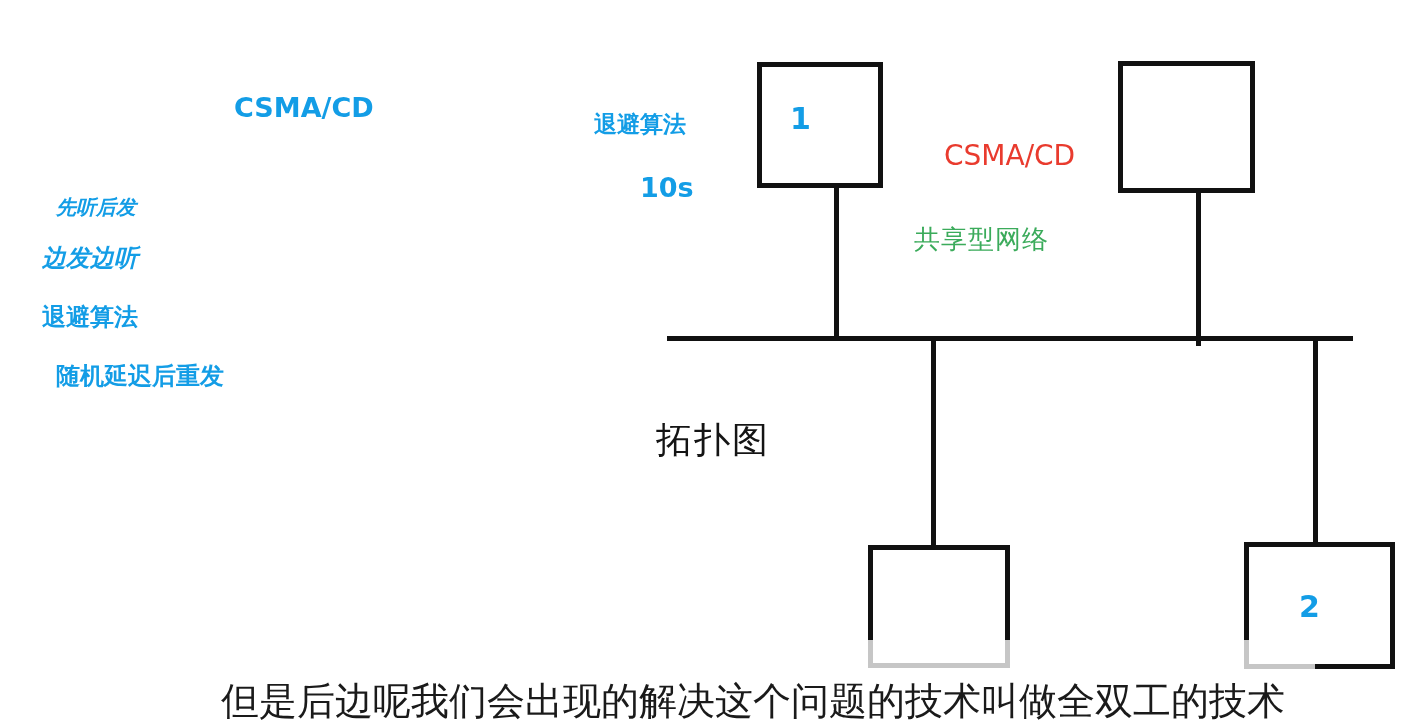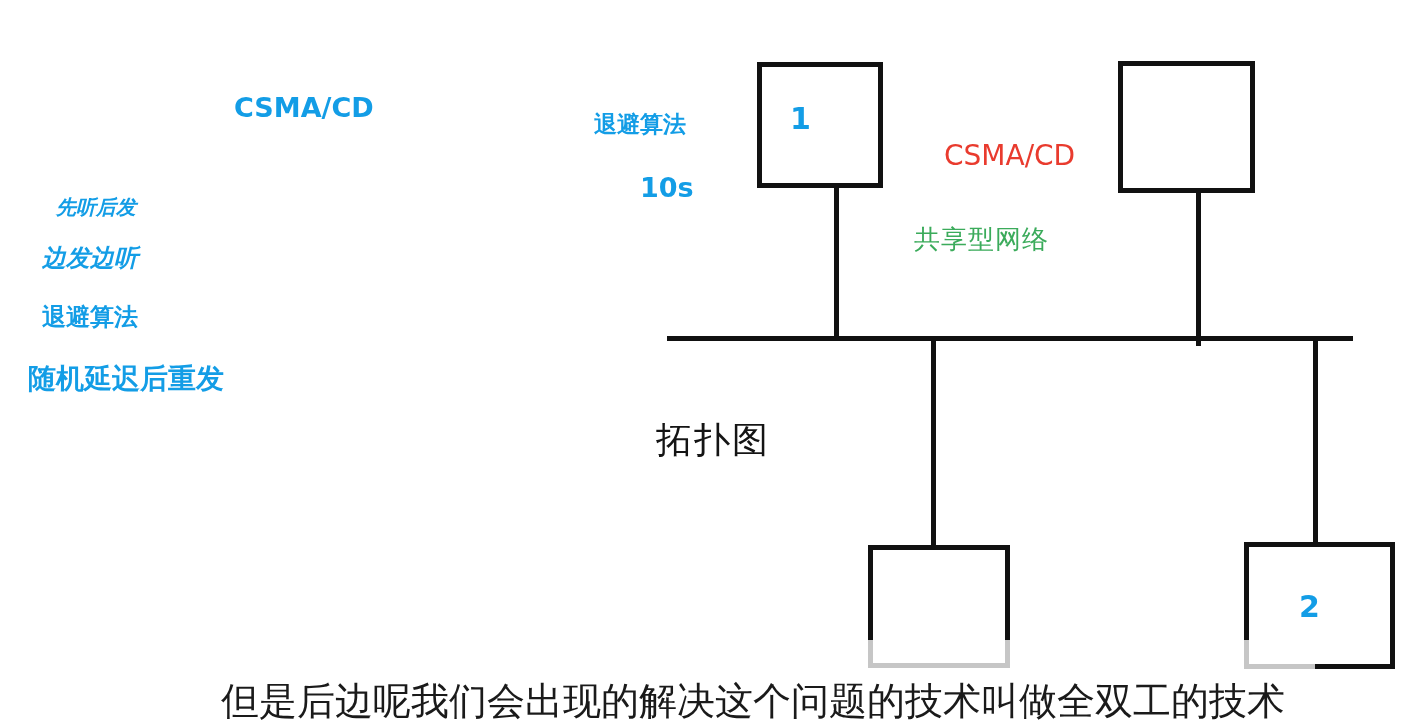--- a/index.html
+++ b/index.html
@@ -22,21 +22,21 @@
   .t-blue   { color: #139de6; font-weight: bold; }
   .t-red    { color: #e93b2e; font-weight: normal; font-size: 28px; }
   .t-lgreen { color: #3bab5b; font-weight: normal; font-size: 26px; letter-spacing: 1px; }
   .t-ink    { color: #141414; font-weight: normal; font-size: 36px; letter-spacing: 2px; }
 
   .title        { left: 42px;  top: 31px; }
   .csma-blue    { left: 234px; top: 92px;  font-size: 27px; }
   .rule-1       { left: 56px;  top: 194px; font-size: 20px; font-style: italic; }
   .rule-2       { left: 42px;  top: 242px; font-size: 24px; font-style: italic; }
   .rule-3       { left: 42px;  top: 301px; font-size: 24px; }
-  .rule-4       { left: 28px;  top: 360px; font-size: 28px; }
+  .rule-4       { left: 56px;  top: 360px; font-size: 24px; }
   .backoff      { left: 594px; top: 109px; font-size: 23px; }
   .backoff-time { left: 592px; top: 172px; font-size: 27px; margin-left: 48px; }
   .csma-red     { left: 944px; top: 139px; }
   .shared-net   { left: 914px; top: 222px; }
   .topology     { left: 656px; top: 416px; }
 
   
   .node {
     position: absolute;
     border: 5px solid #111111;

